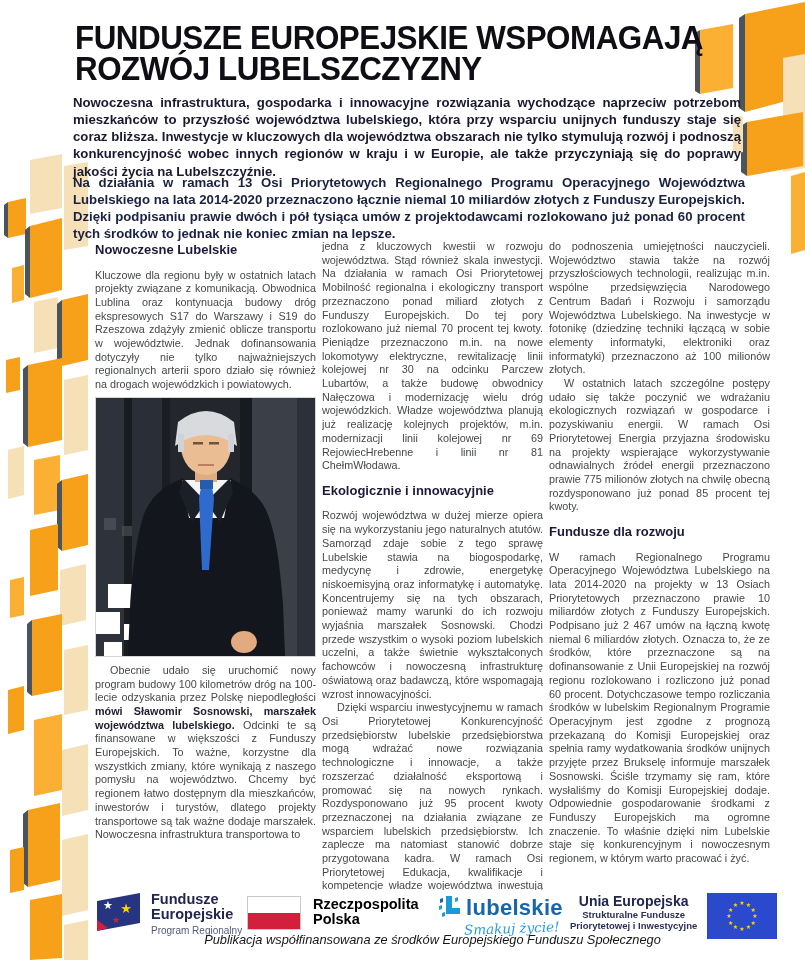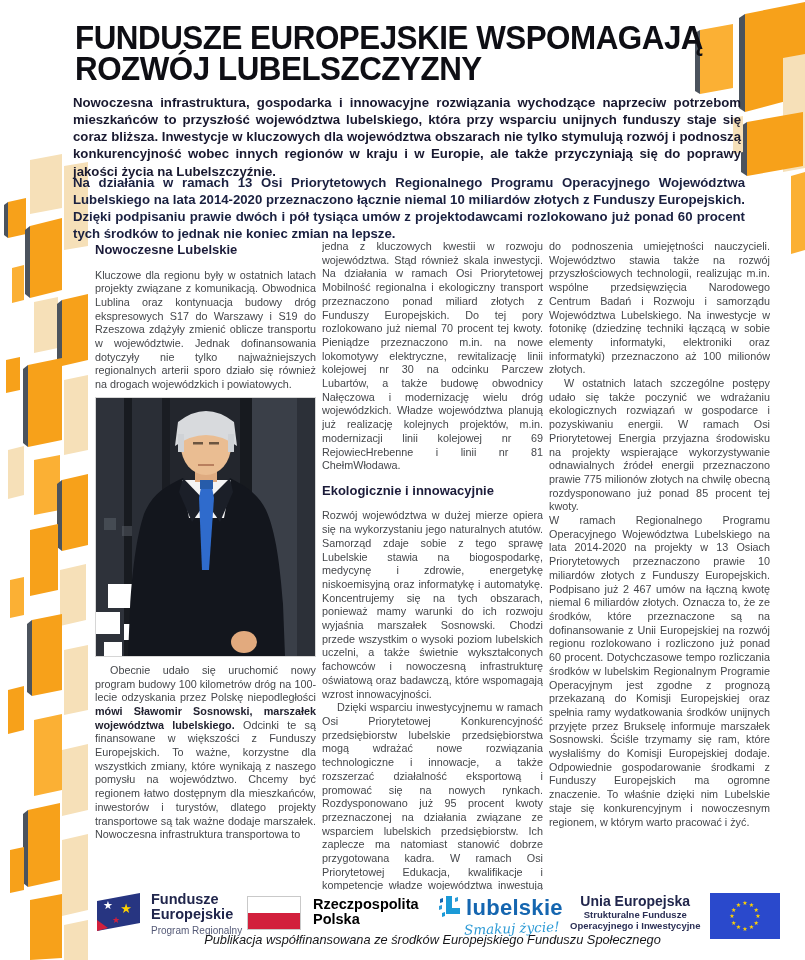--- a/index.html
+++ b/index.html
@@ -163,20 +163,21 @@
     <div class="col">
       <p>jedna z kluczowych kwestii w rozwoju województwa. Stąd również skala inwestycji. Na działania w ramach Osi Priorytetowej Mobilność regionalna i ekologiczny transport przeznaczono ponad miliard złotych z Funduszy Europejskich. Do tej pory rozlokowano już niemal 70 procent tej kwoty. Pieniądze przeznaczono m.in. na nowe lokomotywy elektryczne, rewitalizację linii kolejowej nr 30 na odcinku Parczew Lubartów, a także budowę obwodnicy Nałęczowa i modernizację wielu dróg wojewódzkich. Władze województwa planują już realizację kolejnych projektów, m.in. modernizacji linii kolejowej nr 69 RejowiecHrebenne i linii nr 81 ChełmWłodawa.</p>
       <h3>Ekologicznie i innowacyjnie</h3>
       <p>Rozwój województwa w dużej mierze opiera się na wykorzystaniu jego naturalnych atutów. Samorząd zdaje sobie z tego sprawę  Lubelskie stawia na biogospodarkę, medycynę i zdrowie, energetykę niskoemisyjną oraz informatykę i automatykę. Koncentrujemy się na tych obszarach, ponieważ mamy warunki do ich rozwoju  wyjaśnia marszałek Sosnowski. Chodzi przede wszystkim o wysoki poziom lubelskich uczelni, a także świetnie wykształconych fachowców i nowoczesną infrastrukturę oświatową oraz badawczą, które wspomagają wzrost innowacyjności.</p>
       <p class="indent">Dzięki wsparciu inwestycyjnemu w ramach Osi Priorytetowej Konkurencyjność przedsiębiorstw lubelskie przedsiębiorstwa mogą wdrażać nowe rozwiązania technologiczne i innowacje, a także rozszerzać działalność eksportową i promować się na nowych rynkach. Rozdysponowano już 95 procent kwoty przeznaczonej na działania związane ze wsparciem lubelskich przedsiębiorstw. Ich zaplecze ma natomiast stanowić dobrze przygotowana kadra. W ramach Osi Priorytetowej Edukacja, kwalifikacje i kompetencje władze województwa inwestują w szkolenie zawodowe na wielu poziomach: od doposażenia warsztatów i szkół</p>
     </div>
 
     <div class="col">
       <p>do podnoszenia umiejętności nauczycieli. Województwo stawia także na rozwój przyszłościowych technologii, realizując m.in. wspólne przedsięwzięcia Narodowego Centrum Badań i Rozwoju i samorządu Województwa Lubelskiego. Na inwestycje w fotonikę (dziedzinę techniki łączącą w sobie elementy informatyki, elektroniki oraz informatyki) przeznaczono aż 100 milionów złotych.</p>
       <p class="indent">W ostatnich latach szczególne postępy udało się także poczynić we wdrażaniu ekologicznych rozwiązań w gospodarce i pozyskiwaniu energii. W ramach Osi Priorytetowej Energia przyjazna środowisku na projekty wspierające wykorzystywanie odnawialnych źródeł energii przeznaczono prawie 775 milionów złotych  na chwilę obecną rozdysponowano już ponad 85 procent tej kwoty.</p>
+      <h3>Fundusze dla rozwoju</h3>
       <p>W ramach Regionalnego Programu Operacyjnego Województwa Lubelskiego na lata 2014-2020 na projekty w 13 Osiach Priorytetowych przeznaczono prawie 10 miliardów złotych z Funduszy Europejskich. Podpisano już 2 467 umów na łączną kwotę niemal 6 miliardów złotych. Oznacza to, że ze środków, które przeznaczone są na dofinansowanie z Unii Europejskiej na rozwój regionu rozlokowano i rozliczono już ponad 60 procent. Dotychczasowe tempo rozliczania środków w lubelskim Regionalnym Programie Operacyjnym jest zgodne z prognozą przekazaną do Komisji Europejskiej oraz spełnia ramy wydatkowania środków unijnych przyjęte przez Brukselę  informuje marszałek Sosnowski. Ściśle trzymamy się ram, które wysłaliśmy do Komisji Europejskiej  dodaje. Odpowiednie gospodarowanie środkami z Funduszy Europejskich ma ogromne znaczenie. To właśnie dzięki nim Lubelskie staje się konkurencyjnym i nowoczesnym regionem, w którym warto pracować i żyć.</p>
     </div>
 
   </div>
 
   <div class="logos">
 
     <div class="fe">
       <svg width="48" height="42" viewBox="0 0 48 42">
         <polygon points="2,9 45,1 45,31 2,39" fill="#273581"></polygon>
@@ -214,21 +215,21 @@
         </svg>
         <span class="lub-name">lubelskie</span>
       </div>
       <div class="lub-tag">Smakuj życie!</div>
     </div>
 
     <div class="ue">
       <div class="ue-text">
         <div class="t">Unia Europejska</div>
         <div class="s">Strukturalne Fundusze</div>
-        <div class="s">Operacyjnego i Inwestycyjne</div>
+        <div class="s">Priorytetowej i Inwestycyjne</div>
       </div>
       <svg width="70" height="46" viewBox="0 0 70 46">
         <rect x="0" y="0" width="70" height="46" fill="#2a49cc"></rect>
         <g fill="#ffd200" font-size="6" text-anchor="middle">
           <text x="35" y="12">★</text>
           <text x="41.5" y="13.7">★</text>
           <text x="46.3" y="18.5">★</text>
           <text x="48" y="25">★</text>
           <text x="46.3" y="31.5">★</text>
           <text x="41.5" y="36.3">★</text>

